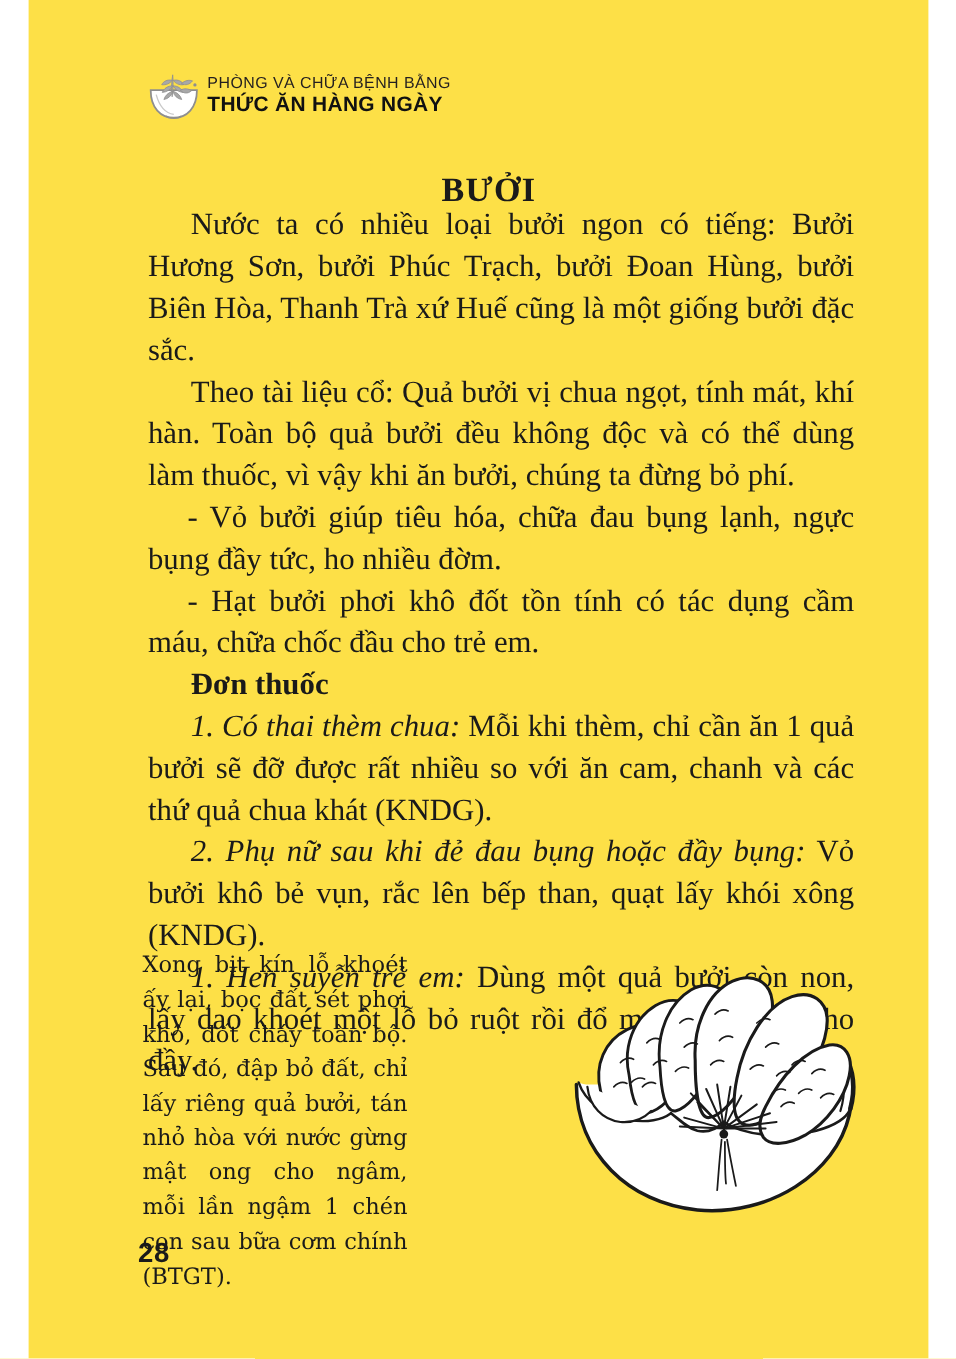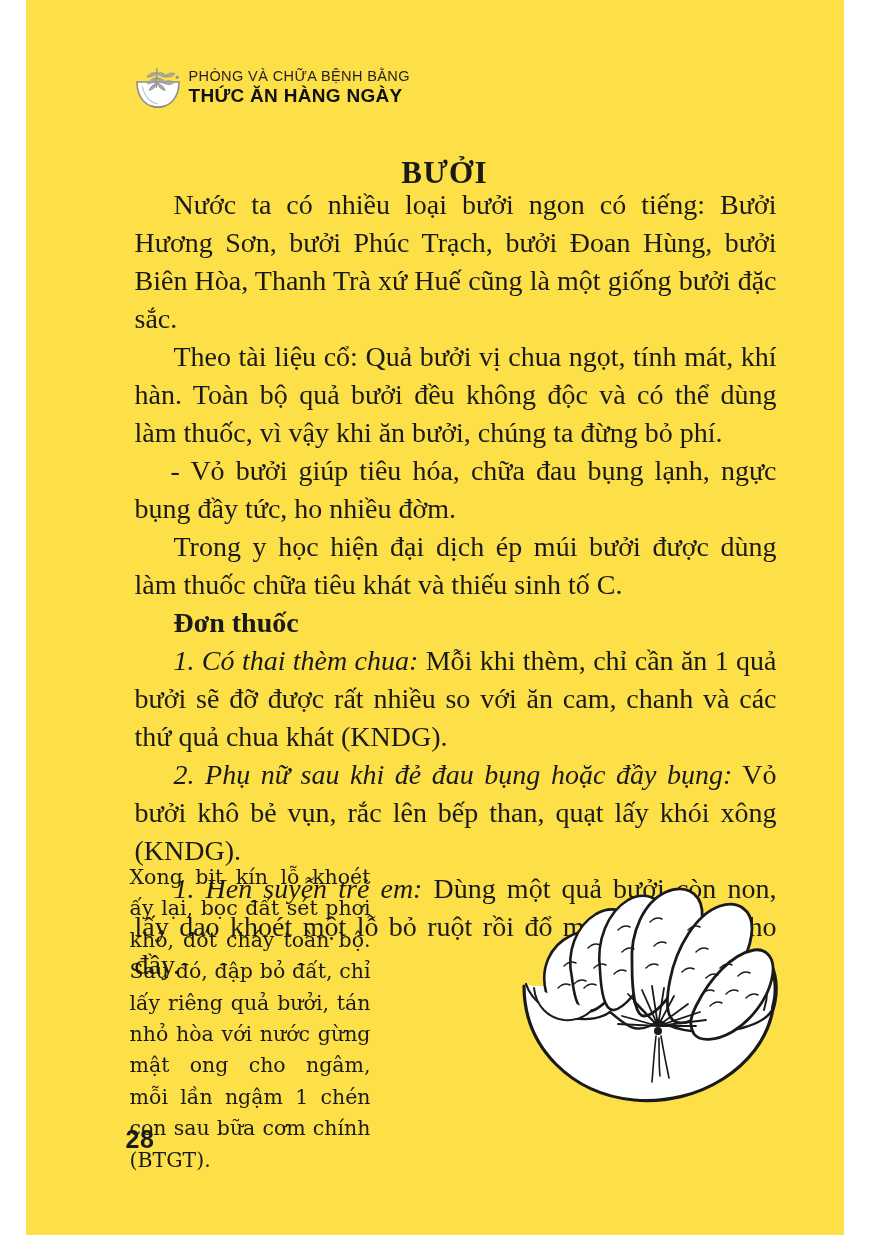--- a/index.html
+++ b/index.html
@@ -209,21 +209,21 @@
       <span class="header-line2">THỨC ĂN HÀNG NGÀY</span>
     </span>
   </div>
 
   <h1 class="article-title">BƯỞI</h1>
 
   <div class="body-col">
     <p>Nước ta có nhiều loại bưởi ngon có tiếng: Bưởi Hương Sơn, bưởi Phúc Trạch, bưởi Đoan Hùng, bưởi Biên Hòa, Thanh Trà xứ Huế cũng là một giống bưởi đặc sắc.</p>
     <p>Theo tài liệu cổ: Quả bưởi vị chua ngọt, tính mát, khí hàn. Toàn bộ quả bưởi đều không độc và có thể dùng làm thuốc, vì vậy khi ăn bưởi, chúng ta đừng bỏ phí.</p>
     <p class="tight-indent">- Vỏ bưởi giúp tiêu hóa, chữa đau bụng lạnh, ngực bụng đầy tức, ho nhiều đờm.</p>
-    <p>Trong y học hiện đại dịch ép múi bưởi được dùng làm thuốc chữa tiêu khát và thiếu sinh tố C.</p>
+    <p class="tight-indent">- Hạt bưởi phơi khô đốt tồn tính có tác dụng cầm máu, chữa chốc đầu cho trẻ em.</p>
 
     <p class="subhead">Đơn thuốc</p>
 
     <p class="rx-item"><em class="rx-lead">1. Có thai thèm chua:</em><span> Mỗi khi thèm, chỉ cần ăn 1 quả bưởi sẽ đỡ được rất nhiều so với ăn cam, chanh và các thứ quả chua khát (KNDG).</span></p>
 
     <p class="rx-item"><em class="rx-lead">2. Phụ nữ sau khi đẻ đau bụng hoặc đầy bụng:</em><span> Vỏ bưởi khô bẻ vụn, rắc lên bếp than, quạt lấy khói xông (KNDG).</span></p>
 
     <p class="rx-item"><em class="rx-lead">1. Hen suyễn trẻ em:</em><span> Dùng một quả bưởi còn non, lấy dao khoét một lỗ bỏ ruột rồi đổ men rượu vào cho đầy.</span></p>
   </div>
 

